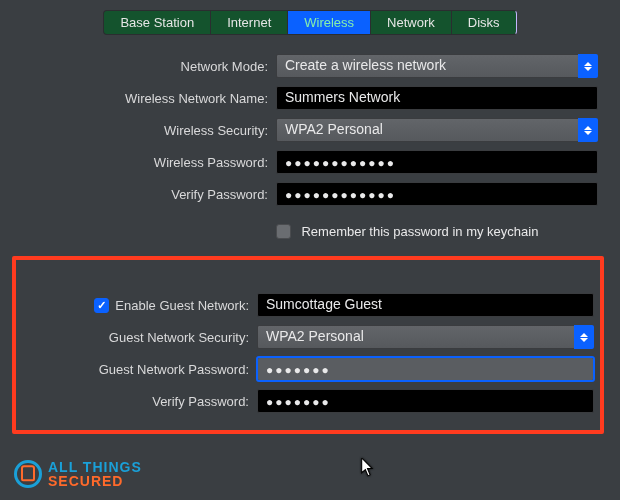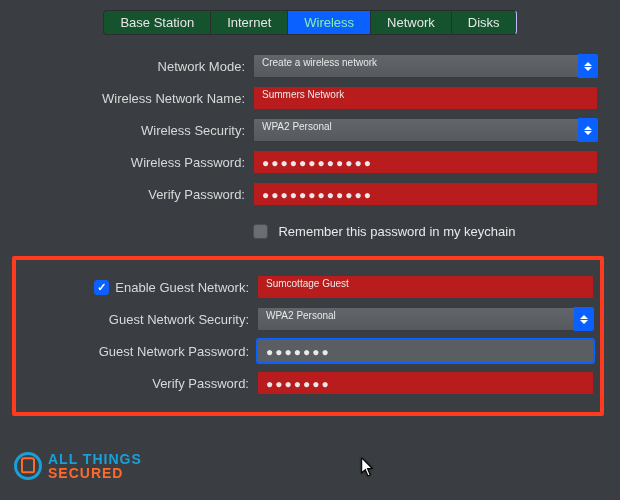--- a/index.html
+++ b/index.html
@@ -6,48 +6,48 @@
     body { width:620px; height:500px; background:#3a3e42; color:#e9e9ea; overflow:hidden; position:relative; }
 
     .tabbar { display:flex; justify-content:center; gap:0; padding:10px 0 12px; }
     .tab { background:#14532d; color:#e6e6e6; font-size:13px; padding:4px 16px; border:1px solid #2b2d30; border-right:none; cursor:default; }
     .tab:first-child { border-top-left-radius:4px; border-bottom-left-radius:4px; }
     .tab:last-child  { border-right:1px solid #c4b5fd; border-top-right-radius:4px; border-bottom-right-radius:4px; }
     .tab.active { background:#0a61ff; color:#86efac; }
 
     .form { padding:6px 22px 0 0; }
     .row { display:flex; align-items:center; margin-bottom:6px; min-height:26px; }
-    .lbl { width:253px; text-align:right; padding-right:8px; font-size:13px; color:#d9d9da; }
+    .lbl { width:276px; text-align:right; padding-right:8px; font-size:13px; color:#d9d9da; }
     .ctl { flex:1; position:relative; }
 
-    .sel, .inp { width:100%; height:24px; background:#5a5d61; border:1px solid #3a3c3f; color:#e9e9ea; font-size:10px; padding:2px 8px; border-radius:2px; }
+    .sel, .inp { width:100%; height:24px; background:#5a5d61; border:1px solid #3a3c3f; color:#e9e9ea; font-size:14px; padding:2px 8px; border-radius:2px; }
     .sel { background:linear-gradient(#626569,#56595d); padding-right:24px; }
     .carets { position:absolute; right:0; top:0; width:20px; height:24px; background:#0a61ff; border-radius:0 2px 2px 0; display:flex; flex-direction:column; align-items:center; justify-content:center; gap:1px; pointer-events:none; }
     .carets::before,.carets::after{content:"";width:0;height:0;border-left:4px solid transparent;border-right:4px solid transparent;}
     .carets::before{border-bottom:4px solid #fff;}
     .carets::after{border-top:4px solid #fff;}
 
-    .inp.readonly { background:#b91c1c; }
+    .inp.readonly { background:#000000; }
     .inp.focus { outline:2px solid #0a61ff; outline-offset:-1px; }
 
     .dots { font-family:Arial,sans-serif; letter-spacing:2px; font-size:12px; line-height:20px; }
 
     .chk { width:15px; height:15px; background:#6a6d71; border:1px solid #4a4c4f; border-radius:3px; display:inline-flex; align-items:center; justify-content:center; vertical-align:middle; margin-right:6px; }
     .chk.on { background:#0a61ff; border-color:#0a61ff; }
     .chk.on::after { content:"✓"; color:#fff; font-size:11px; font-weight:bold; }
     .chklabel { font-size:13px; }
 
     .remember-row { margin-top:11px; margin-bottom:12px; }
 
-    .guest-box { border:4px solid #ff3b1f; margin:0 16px 0 12px; padding:14px 6px 10px 0; border-radius:2px; }
+    .guest-box { border:4px solid #ff3b1f; margin:0 16px 0 12px; padding:32px 6px 10px 0; border-radius:2px; }
     .guest-box .lbl { width:241px; }
 
     .lbl.haschk { display:flex; align-items:center; justify-content:flex-end; }
 
-    .watermark { position:absolute; left:14px; bottom:20px; display:flex; align-items:center; gap:6px; }
+    .watermark { position:absolute; left:14px; bottom:12px; display:flex; align-items:center; gap:6px; }
     .wmicon { width:28px; height:28px; border:3px solid #1aa0d8; border-radius:50%; position:relative; }
     .wmicon::after { content:""; position:absolute; left:50%; top:50%; width:10px; height:12px; transform:translate(-50%,-55%); border:2px solid #ff6a2b; border-radius:3px 3px 2px 2px; }
     .wmtext { line-height:1; }
     .wmtext .l1 { color:#1aa0d8; font-weight:800; font-size:14px; letter-spacing:1px; }
     .wmtext .l2 { color:#ff6a2b; font-weight:800; font-size:14px; letter-spacing:1px; }
 
     .cursor { position:absolute; left:360px; bottom:18px; }
     .cursor svg { width:16px; height:20px; filter:drop-shadow(0 0 1px rgba(0,0,0,.8)); }
   </style>
 </head>

